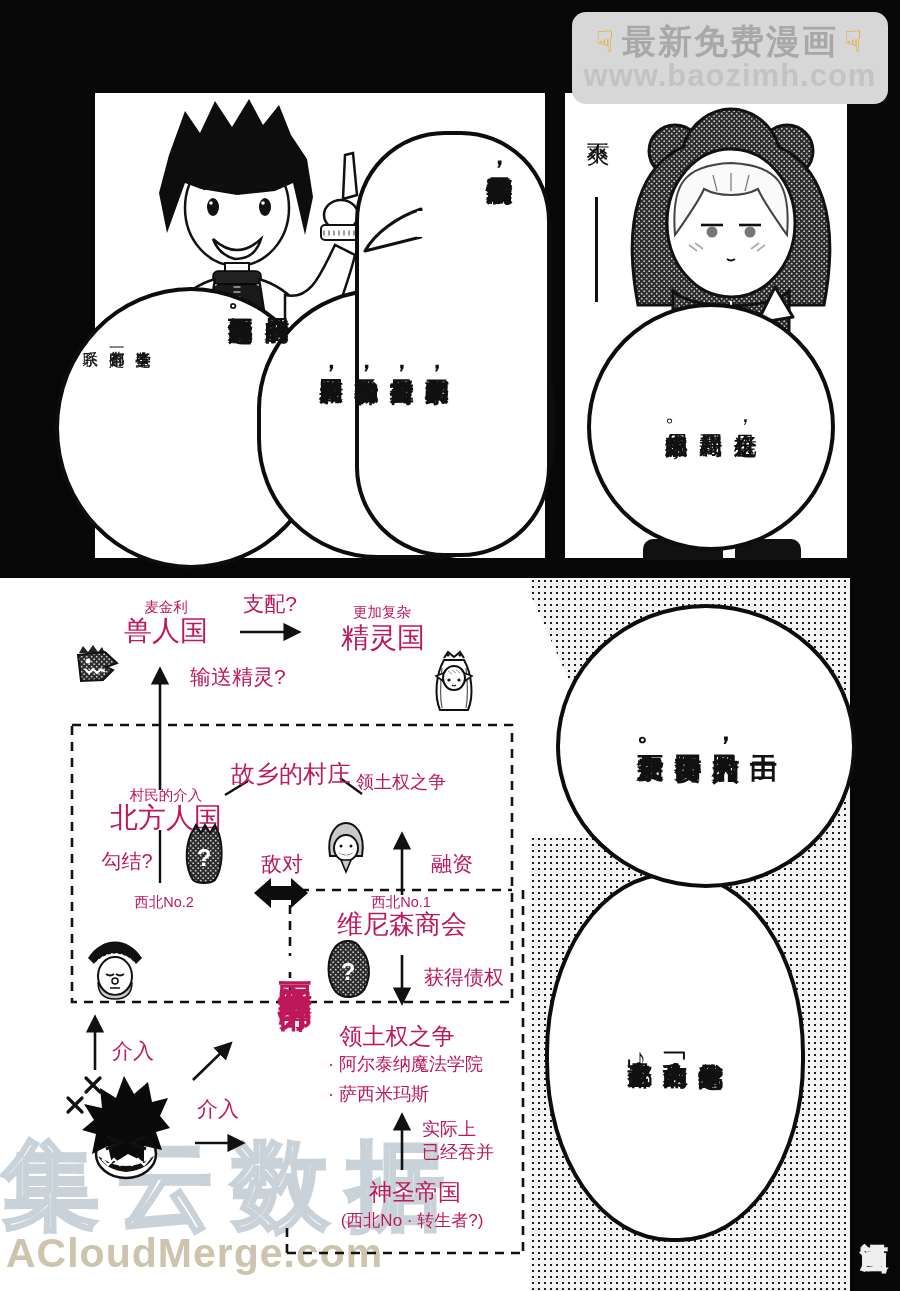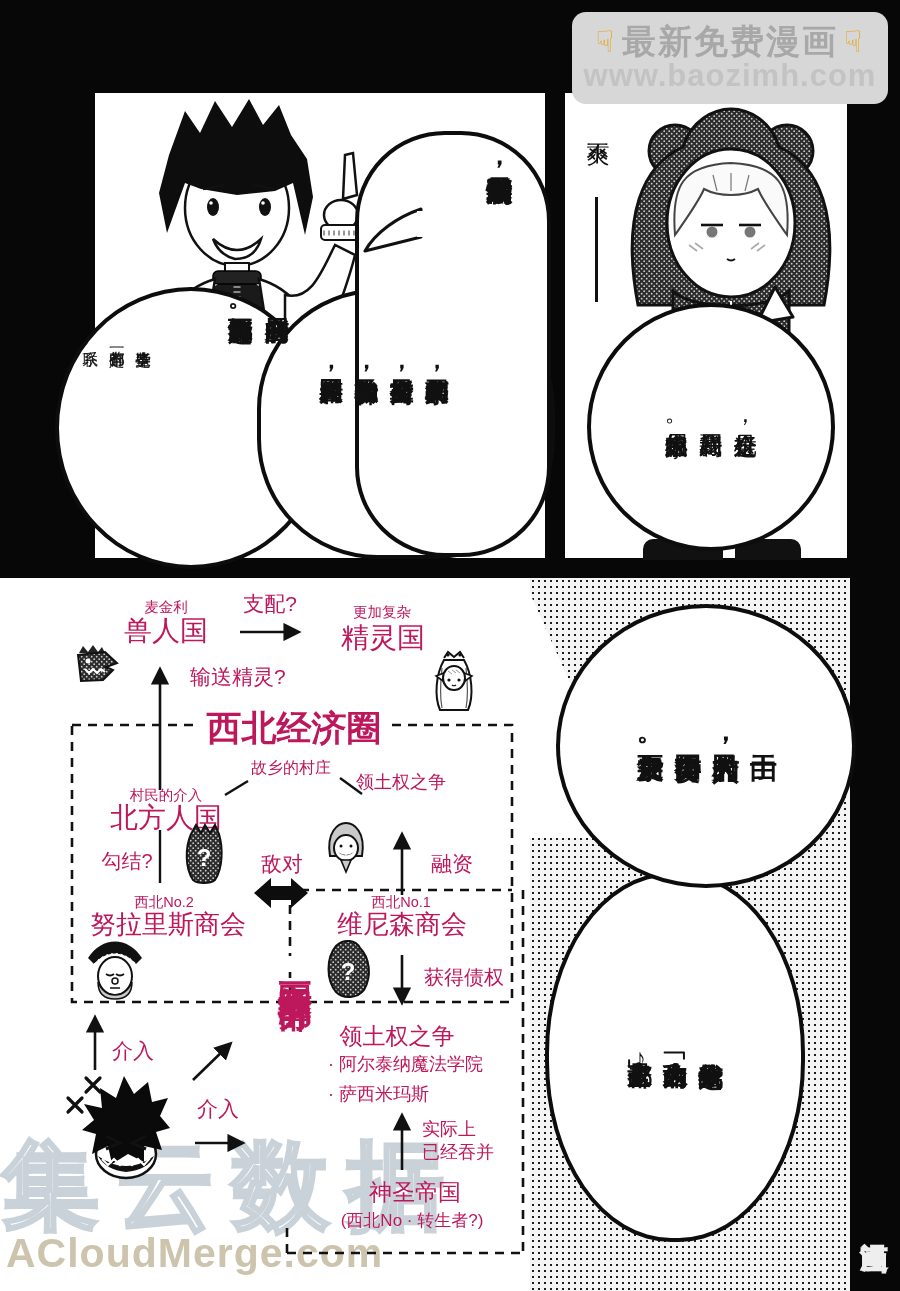--- a/index.html
+++ b/index.html
@@ -102,30 +102,28 @@
     <line x1="195" y1="565" x2="242" y2="565" stroke="#111" stroke-width="2.6" marker-end="url(#ah)"></line>
     <line x1="402" y1="592" x2="402" y2="538" stroke="#111" stroke-width="2.6" marker-end="url(#ah)"></line>
   </svg>
 
   <div class="lbl c" style="left:166px;top:598px;font-size:14.5px;">麦金利</div>
   <div class="lbl c" style="left:166px;top:613px;font-size:28px;">兽人国</div>
   <div class="lbl c" style="left:270px;top:590px;font-size:21px;">支配?</div>
   <div class="lbl c" style="left:382px;top:603px;font-size:14.5px;">更加复杂</div>
   <div class="lbl c" style="left:383px;top:620px;font-size:28px;">精灵国</div>
   <div class="lbl" style="left:190px;top:663px;font-size:21px;">输送精灵?</div>
-  <div class="lbl c wbg" style="left:294px;top:705px;font-size:35px;font-weight:900;">西北经济圈</div>
   <div class="lbl c" style="left:166px;top:786px;font-size:14.5px;">村民的介入</div>
   <div class="lbl c" style="left:166px;top:800px;font-size:28px;">北方人国</div>
-  <div class="lbl c" style="left:291px;top:758px;font-size:16px;">故乡的村庄</div>
+  <div class="lbl c" style="left:291px;top:758px;font-size:24px;">故乡的村庄</div>
   <div class="lbl c" style="left:401px;top:771px;font-size:18px;">领土权之争</div>
   <div class="lbl c" style="left:127px;top:848px;font-size:20px;">勾结?</div>
   <div class="lbl c" style="left:282px;top:850px;font-size:21px;">敌对</div>
   <div class="lbl c" style="left:452px;top:850px;font-size:21px;">融资</div>
   <div class="lbl c" style="left:164px;top:893px;font-size:14.5px;">西北No.2</div>
-  <div class="lbl c" style="left:168px;top:908px;font-size:26px;">努拉里斯商会</div>
   <div class="lbl c" style="left:401px;top:893px;font-size:14.5px;">西北No.1</div>
   <div class="lbl c" style="left:402px;top:908px;font-size:26px;">维尼森商会</div>
   <div class="lbl" style="left:424px;top:964px;font-size:20px;">获得债权</div>
   <div class="lbl vtxt wbg" style="left:268px;top:956px;font-size:34px;font-weight:900;line-height:1.1;letter-spacing:2px;">帝国经济圈一部分</div>
   <div class="lbl" style="left:112px;top:1037px;font-size:21px;">介入</div>
   <div class="lbl" style="left:197px;top:1095px;font-size:21px;">介入</div>
   <div class="lbl c" style="left:397px;top:1022px;font-size:23px;">领土权之争</div>
   <div class="lbl" style="left:328px;top:1053px;font-size:18px;">· 阿尔泰纳魔法学院</div>
   <div class="lbl" style="left:328px;top:1083px;font-size:18px;">· 萨西米玛斯</div>
   <div class="lbl" style="left:422px;top:1118px;font-size:18px;">实际上

